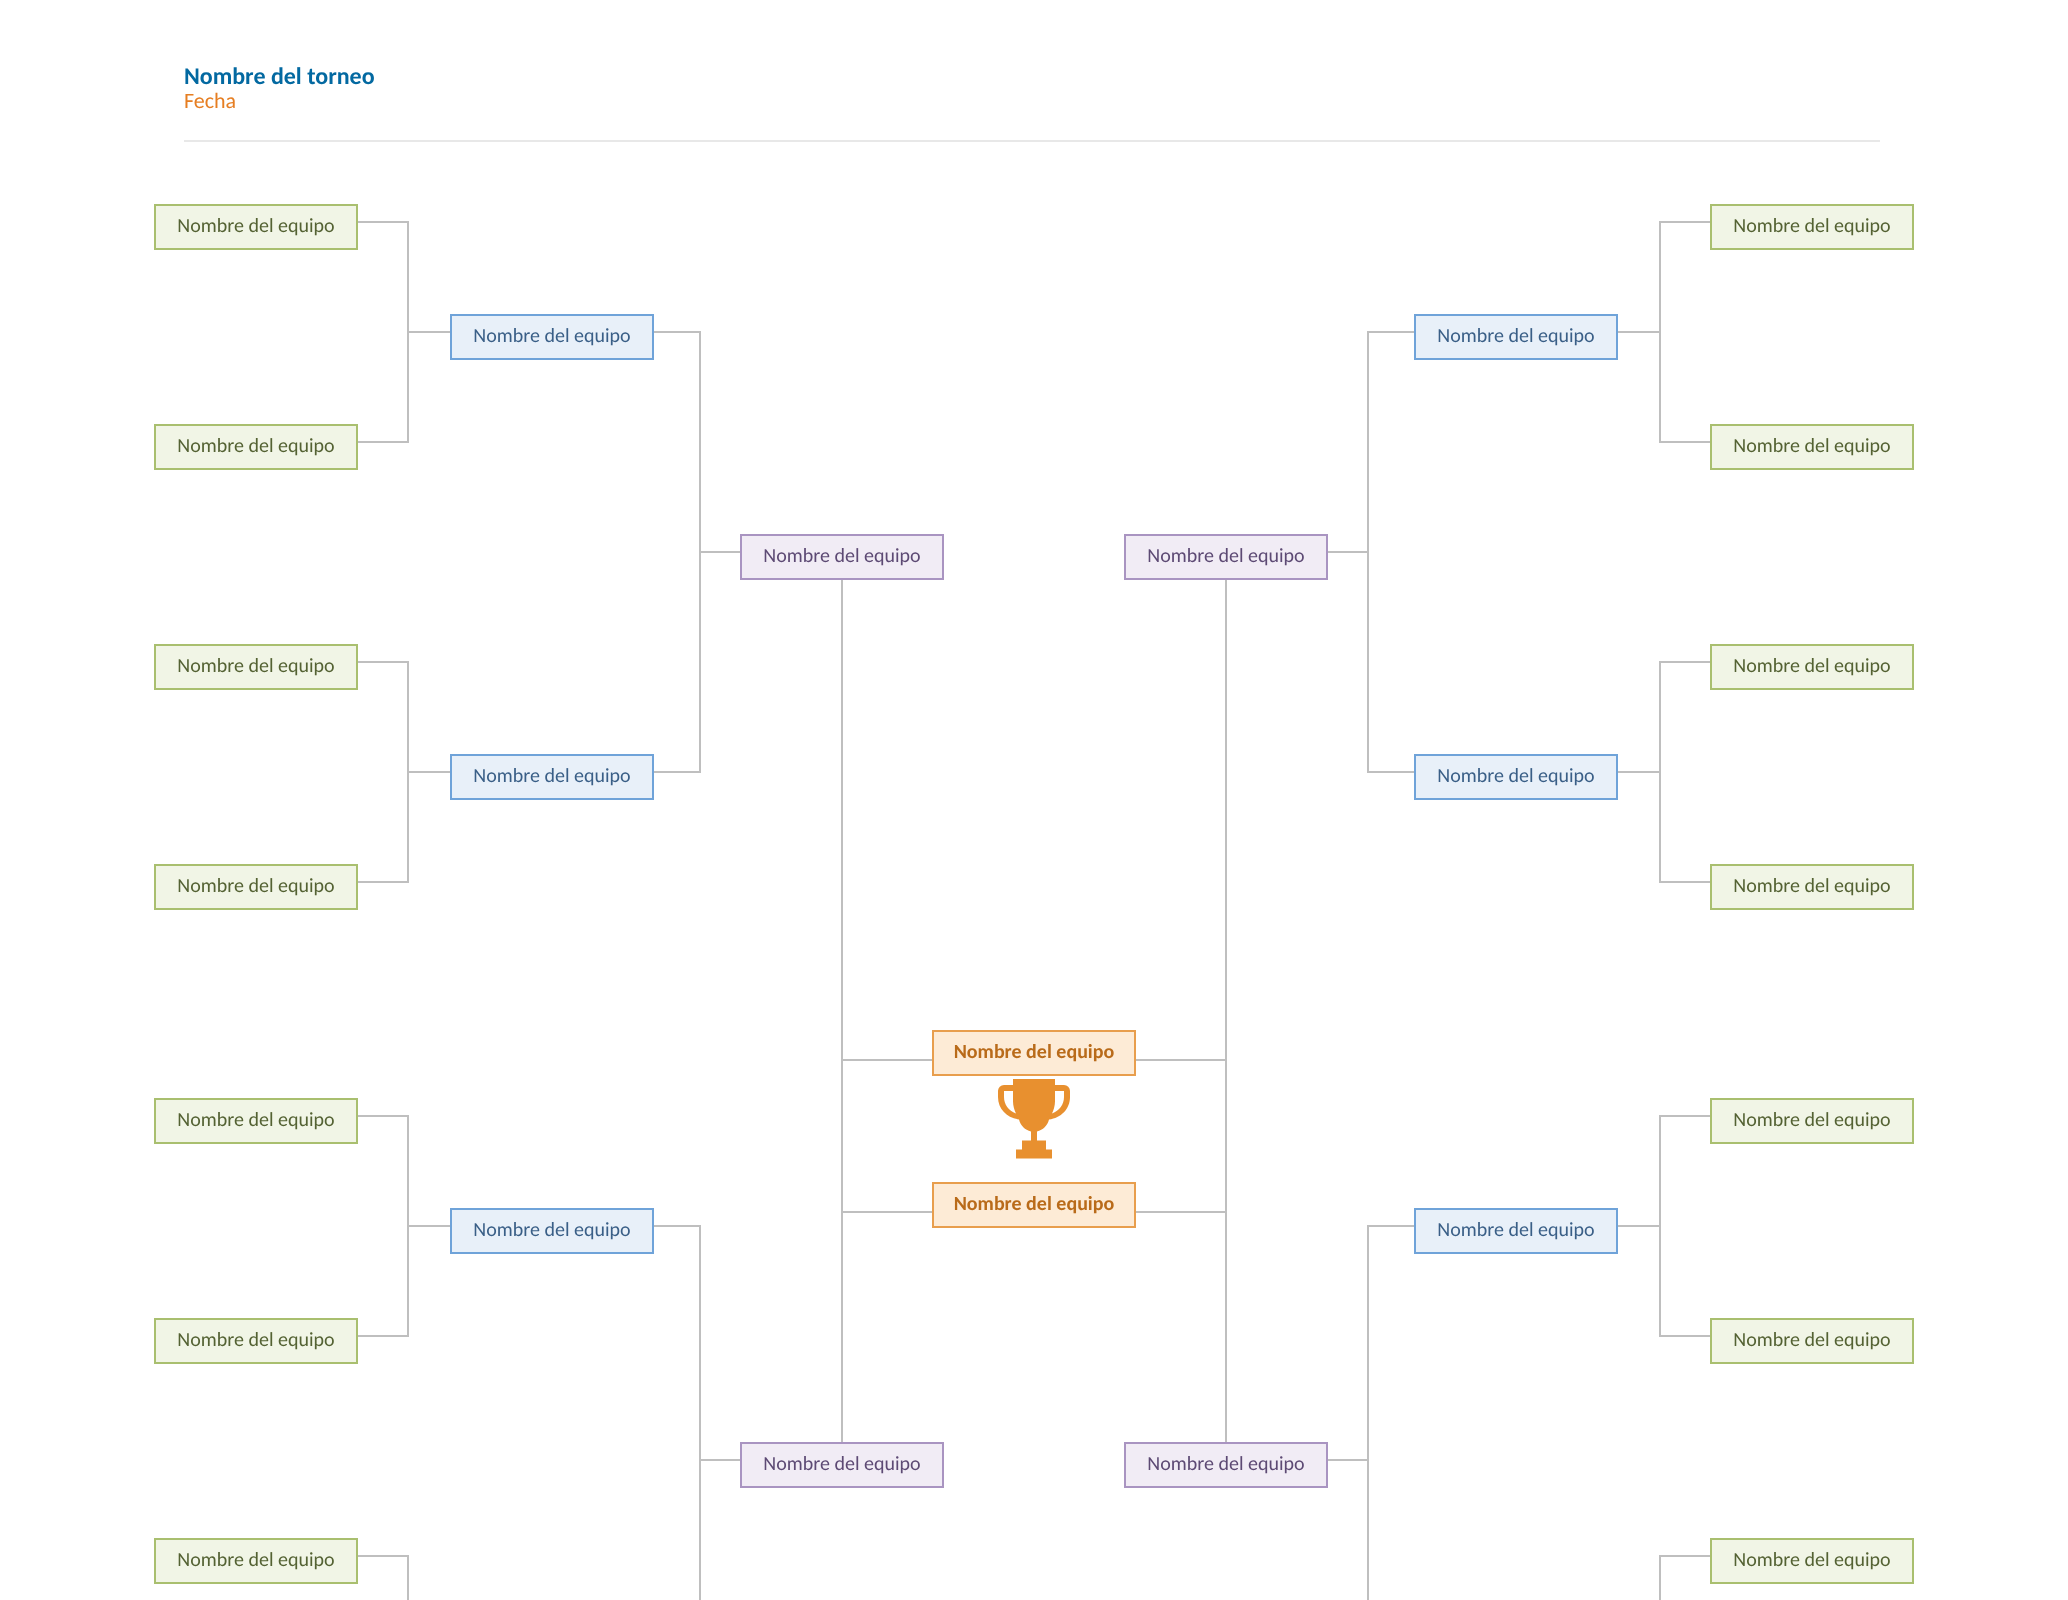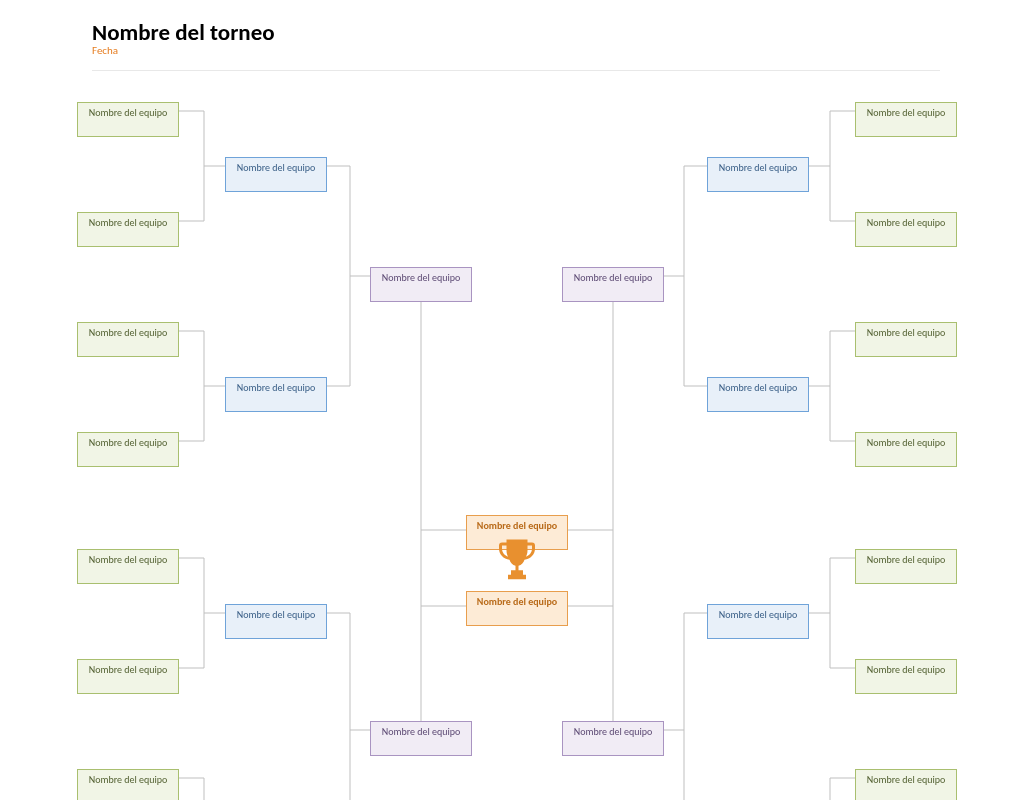--- a/index.html
+++ b/index.html
@@ -8,44 +8,44 @@
     font-family: Calibri, Arial, sans-serif;
     background: #ffffff;
     width: 1034px;
     height: 800px;
     overflow: hidden;
     position: relative;
   }
   .title {
     position: absolute;
     left: 92px;
-    top: 18px;
-    font-size: 23px;
+    top: 32px;
+    font-size: 12px;
     font-weight: bold;
-    color: #000000;
+    color: #0369a1;
   }
   .subtitle {
     position: absolute;
     left: 92px;
     top: 44px;
     font-size: 11px;
     font-weight: normal;
     color: #e67e22;
   }
   .hr {
     position: absolute;
     left: 92px;
     top: 70px;
     width: 848px;
     height: 1px;
     background: #e8e8e8;
   }
   .box {
     position: absolute;
-    height: 35px;
+    height: 23px;
     border: 1px solid;
     font-size: 10px;
     line-height: 19px;
     text-align: center;
     box-sizing: border-box;
     white-space: nowrap;
   }
   .r1 { 
     width: 102px;
     background: #f1f5e6;

